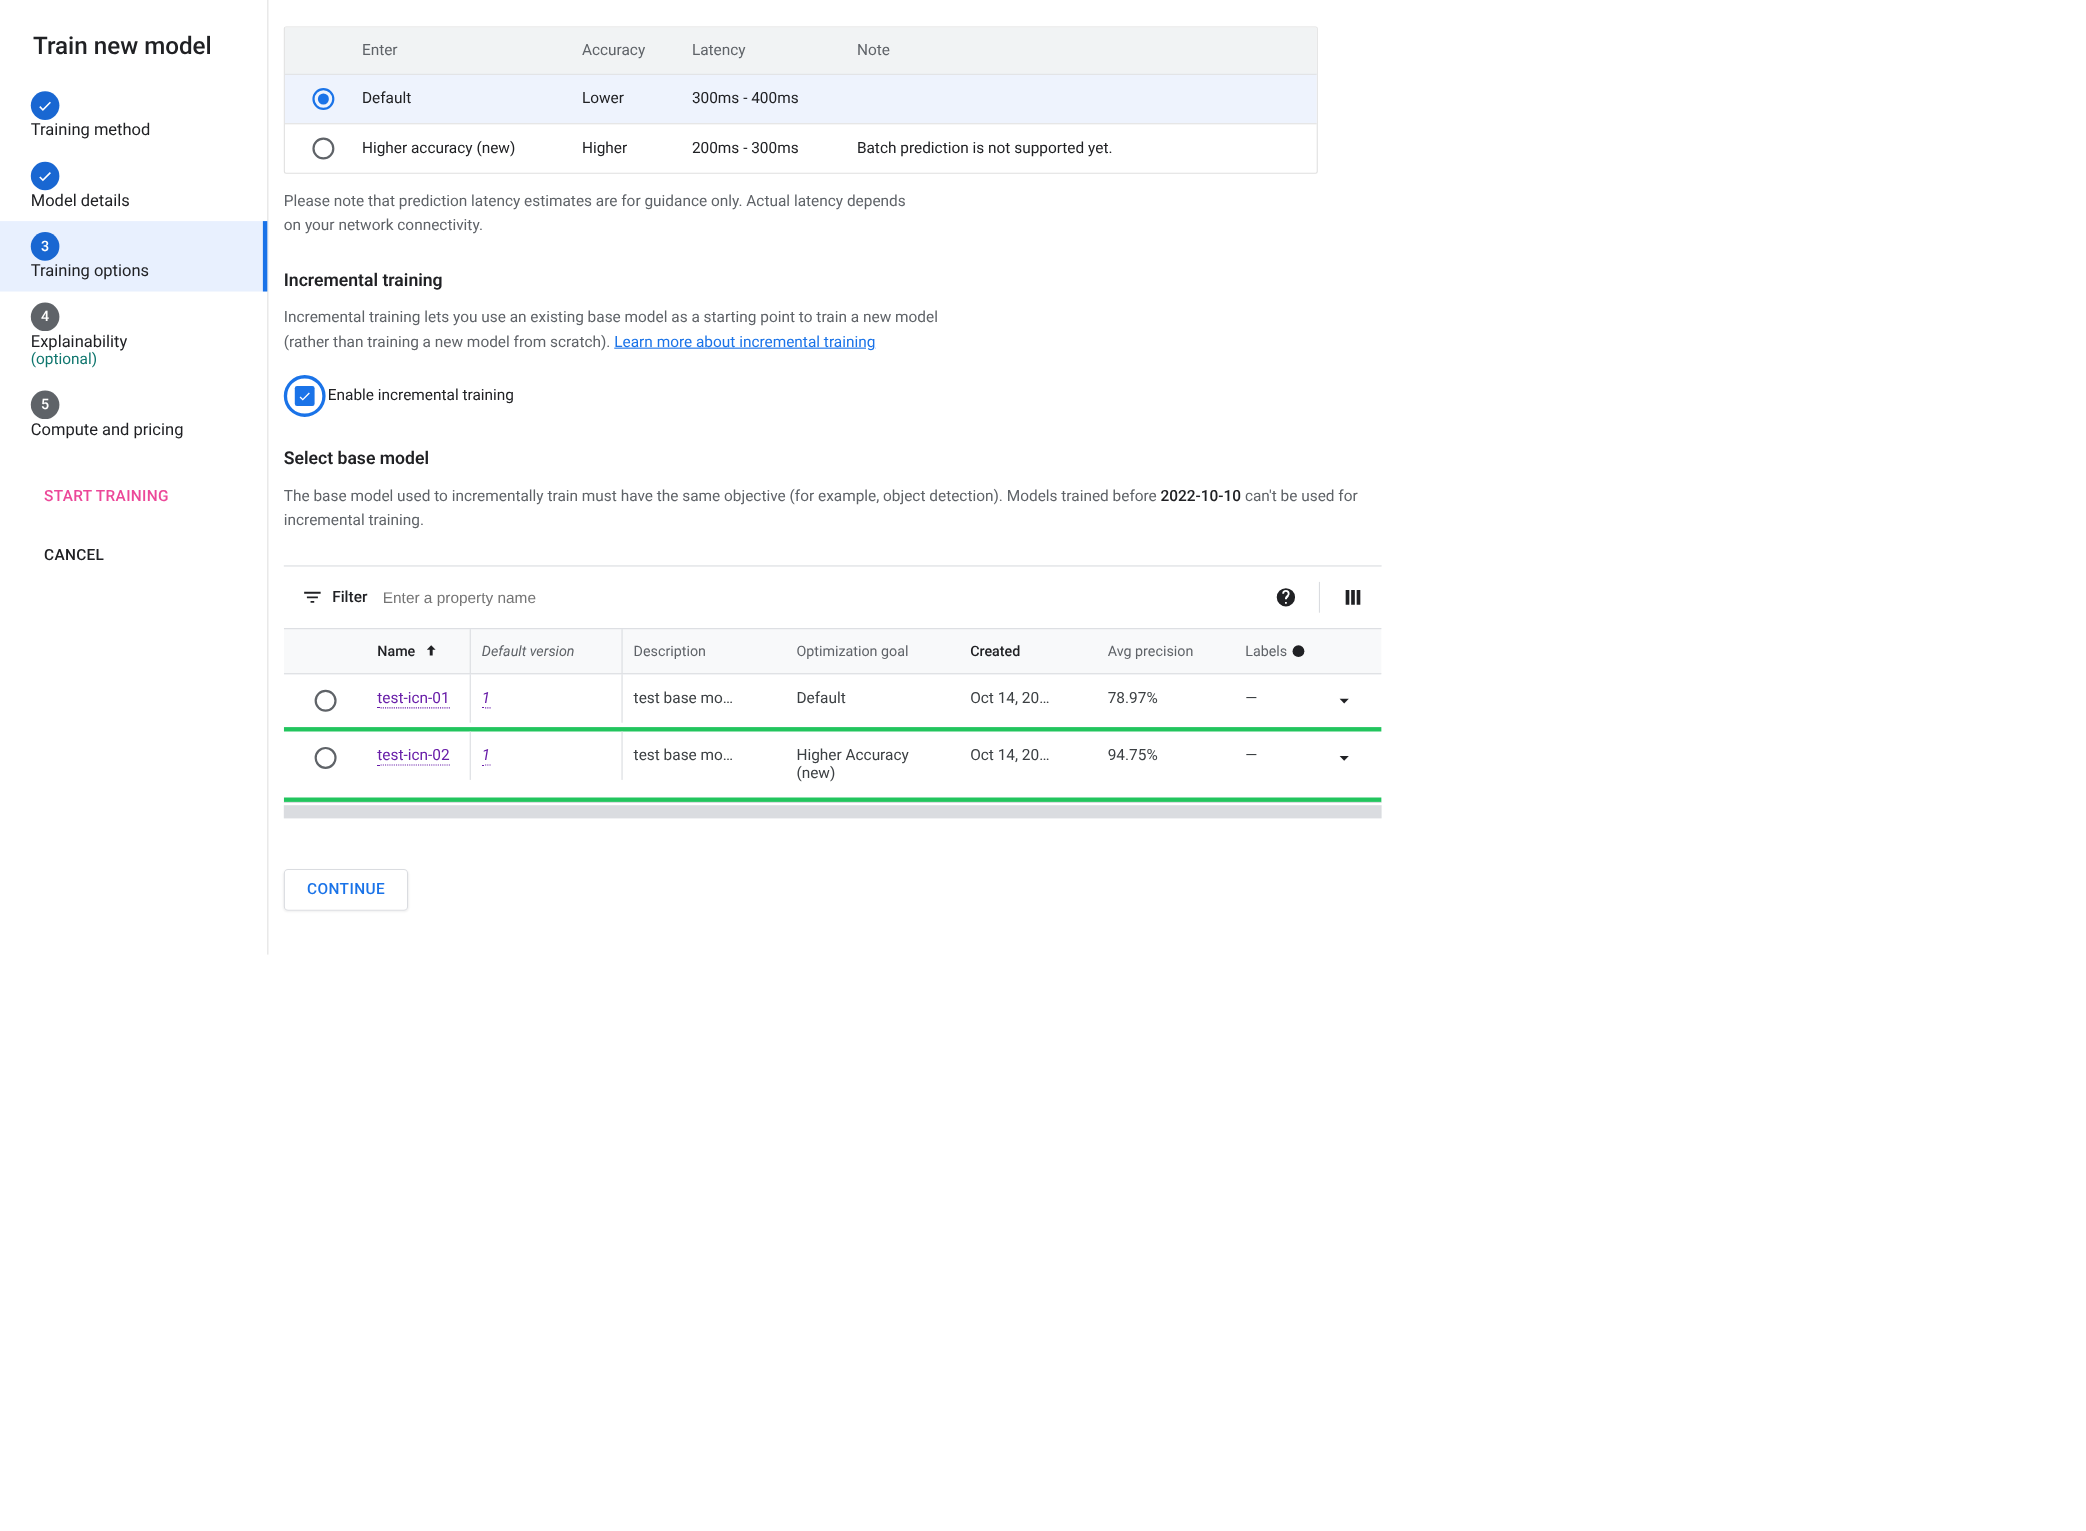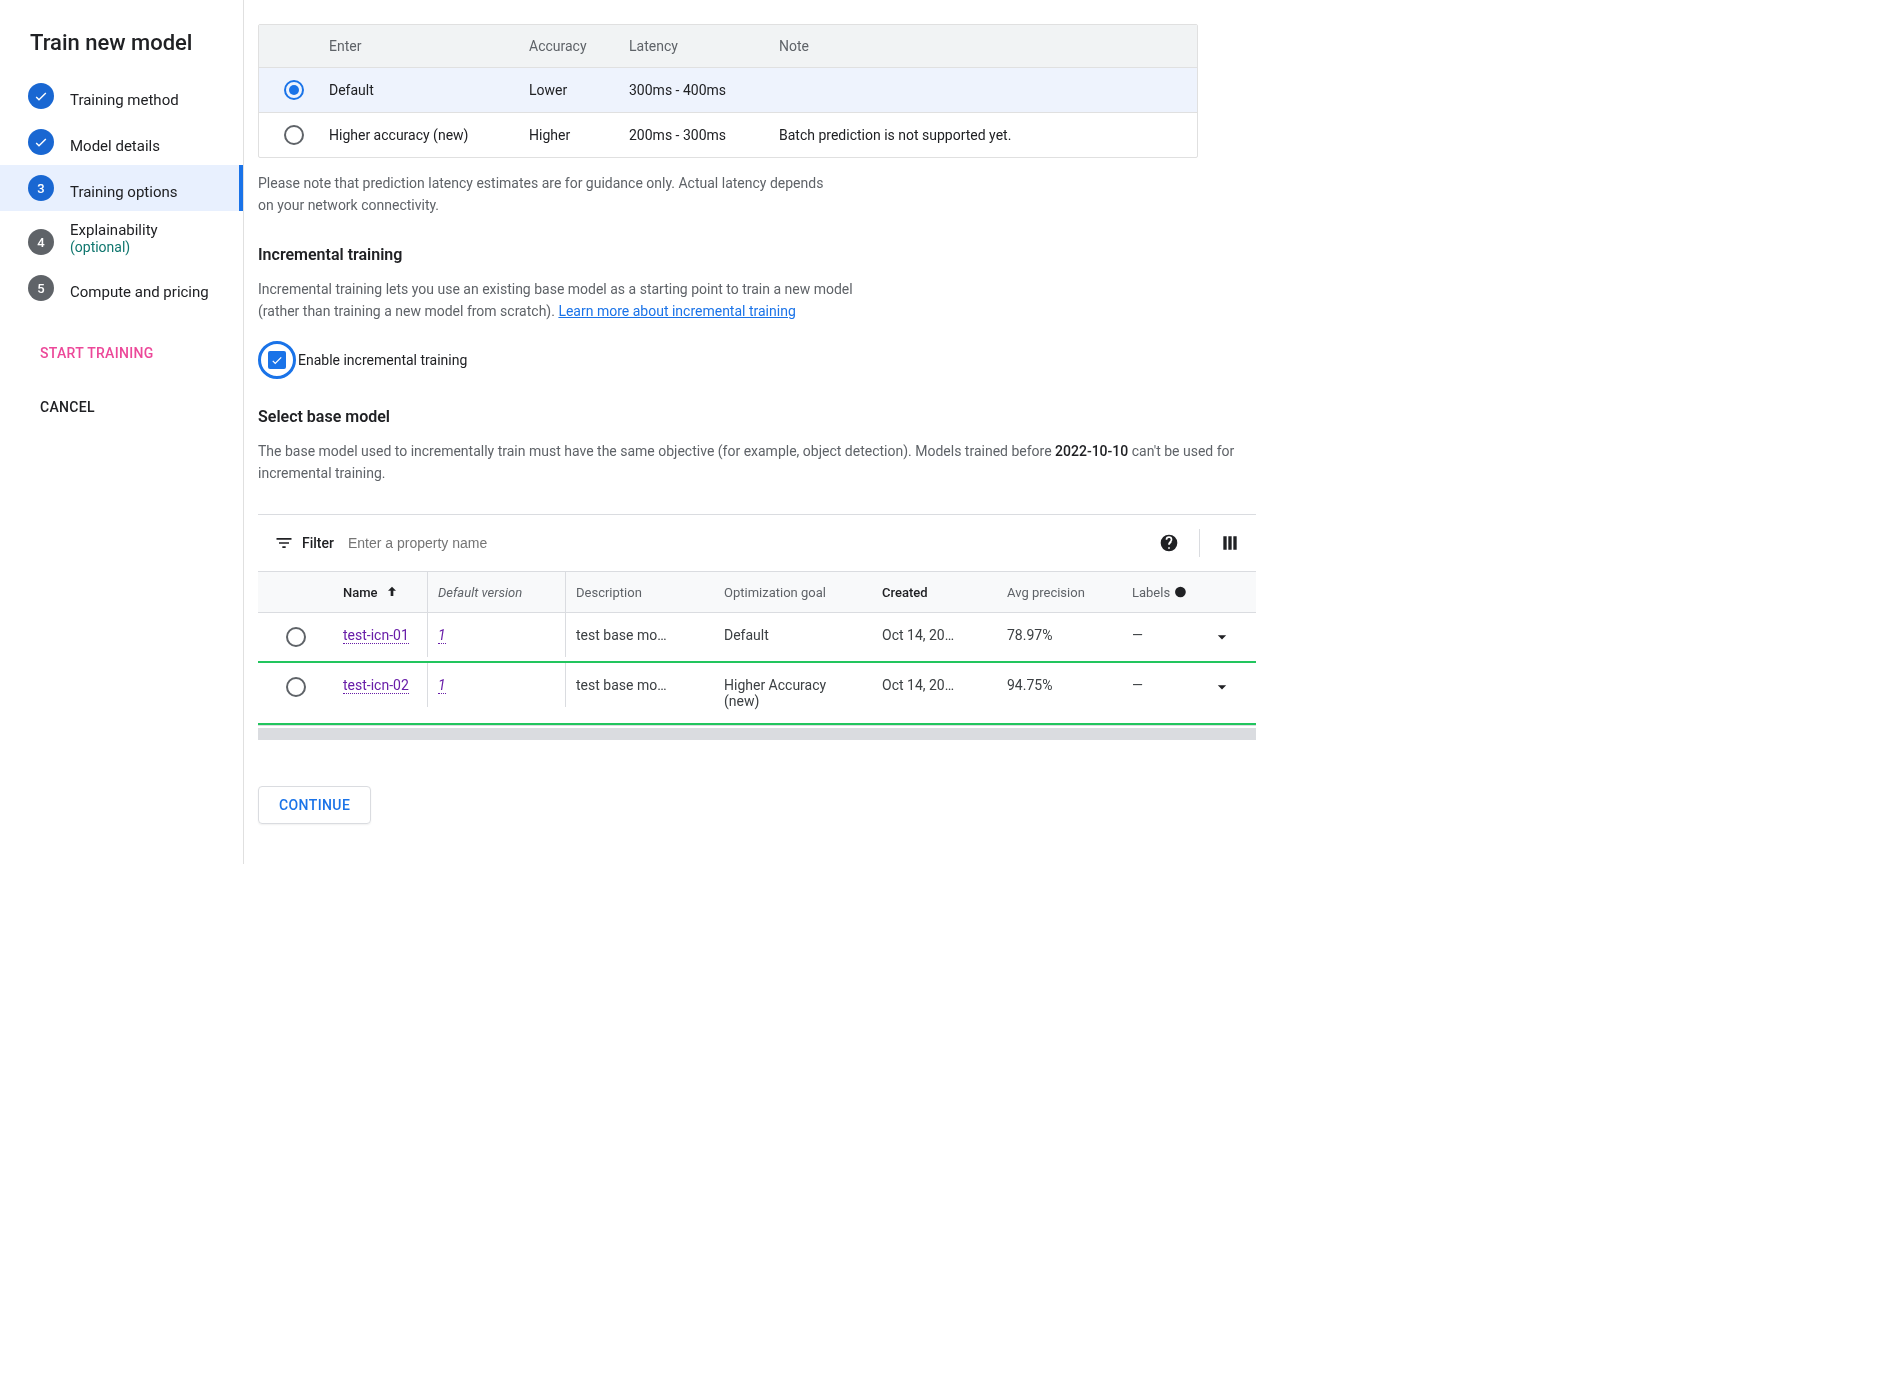--- a/index.html
+++ b/index.html
@@ -23,23 +23,24 @@
   padding: 20px 0 20px 0;
   flex-shrink: 0;
 }
 .sidebar-title {
   font-size: 22px;
   font-weight: 500;
   padding: 10px 24px 18px 30px;
 }
 .step {
   display: flex;
-  align-items: flex-end;
+  align-items: flex-start;
   padding: 10px 20px 10px 28px;
   cursor: pointer;
+  flex-direction: column;
 }
 .step.active {
   background: #e8f0fe;
   border-right: 4px solid #1a73e8;
 }
 .step-icon {
   width: 26px;
   height: 26px;
   border-radius: 50%;
   display: flex;
@@ -248,21 +249,21 @@
   font-size: 13px;
 }
 .dt-head .cell {
   padding: 12px 10px;
   display: flex;
   align-items: center;
 }
 .dt-head .sortable { color: #202124; font-weight: 500; }
 .dt-row {
   display: flex;
-  border-bottom: 2px solid #22c55e;
+  border-bottom: 4px solid #22c55e;
   align-items: flex-start;
 }
 .dt-row .cell {
   padding: 14px 10px;
   font-size: 14px;
   color: #3c4043;
 }
 .c-sel  { width: 75px; display:flex; justify-content:center; }
 .c-name { width: 95px; }
 .c-ver  { width: 138px; font-style: italic; }

